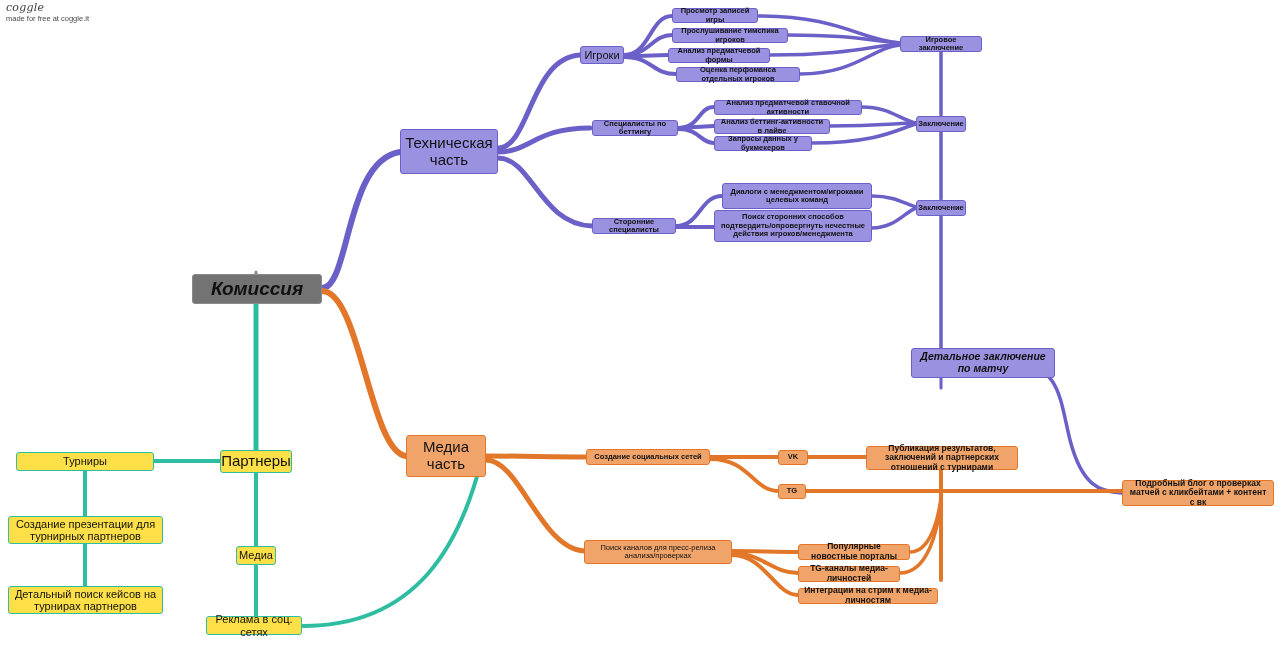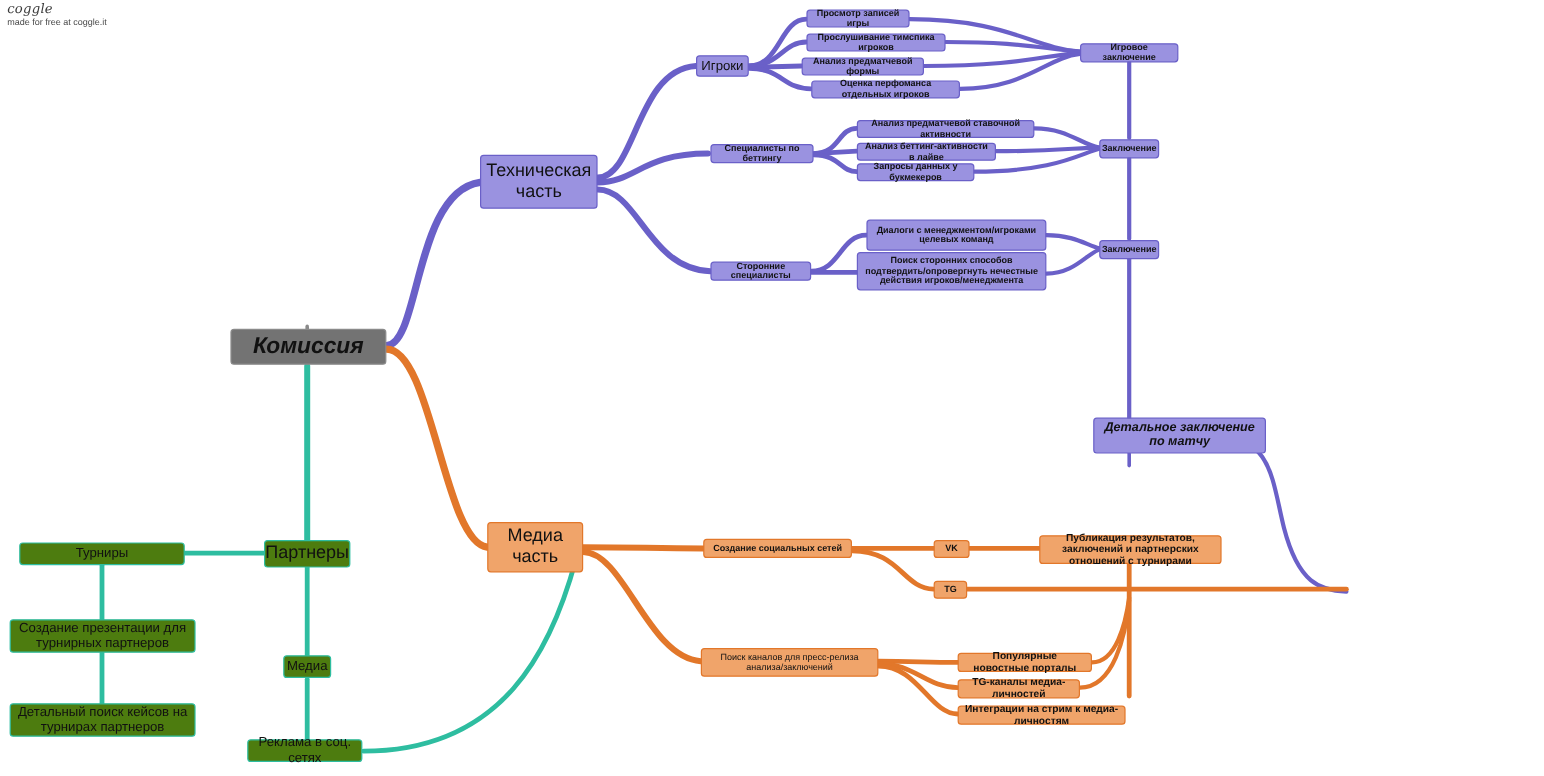--- a/index.html
+++ b/index.html
@@ -20,21 +20,21 @@
     display:flex;align-items:center;justify-content:center;text-align:center;
     border-radius:3px;border:1px solid rgba(0,0,0,.35);
     color:#111;line-height:1.12;
     padding:1px 4px;
   }
   
   .n-purple{background:#9a92e0;border-color:#6a60c8;}
   
   .n-orange{background:#f0a46a;border-color:#e2772a;}
   
-  .n-teal{background:#4d7c0f;border-color:#2ebda0;}
+  .n-teal{background:#fde047;border-color:#2ebda0;}
   
   .n-gray{background:#737373;border-color:#8a8a8a;}
 
   .lvl-root{font-size:19px;font-weight:bold;font-style:italic;}
   .lvl-1{font-size:15px;}
   .lvl-2{font-size:11px;}
   .lvl-3{font-size:7.5px;font-weight:bold;}
   .lvl-3n{font-size:7.5px;}
   .lvl-b{font-size:8.5px;font-weight:bold;}
   .lvl-bi{font-size:10.5px;font-weight:bold;font-style:italic;}
@@ -195,23 +195,26 @@
   </div>
   <div class="node n-orange lvl-3" style="left:778px;top:450px;width:30px;height:15px;">
     <span>VK</span>
   </div>
   <div class="node n-orange lvl-3" style="left:778px;top:484px;width:28px;height:15px;">
     <span>TG</span>
   </div>
   <div class="node n-orange lvl-b" style="left:866px;top:446px;width:152px;height:24px;">
     <span>Публикация результатов, заключений и партнерских отношений с турнирами</span>
   </div>
+  <div class="node n-orange lvl-b" style="left:1122px;top:480px;width:152px;height:26px;">
+    <span>Подробный блог о проверках матчей с кликбейтами + контент с вк</span>
+  </div>
 
   <div class="node n-orange lvl-3n" style="left:584px;top:540px;width:148px;height:24px;">
-    <span>Поиск каналов для пресс-релиза анализа/заключений</span>
+    <span>Поиск каналов для пресс-релиза анализа/проверках</span>
   </div>
   <div class="node n-orange lvl-b" style="left:798px;top:544px;width:112px;height:16px;">
     <span>Популярные новостные порталы</span>
   </div>
   <div class="node n-orange lvl-b" style="left:798px;top:566px;width:102px;height:16px;">
     <span>TG-каналы медиа-личностей</span>
   </div>
   <div class="node n-orange lvl-b" style="left:798px;top:588px;width:140px;height:16px;">
     <span>Интеграции на стрим к медиа-личностям</span>
   </div>

